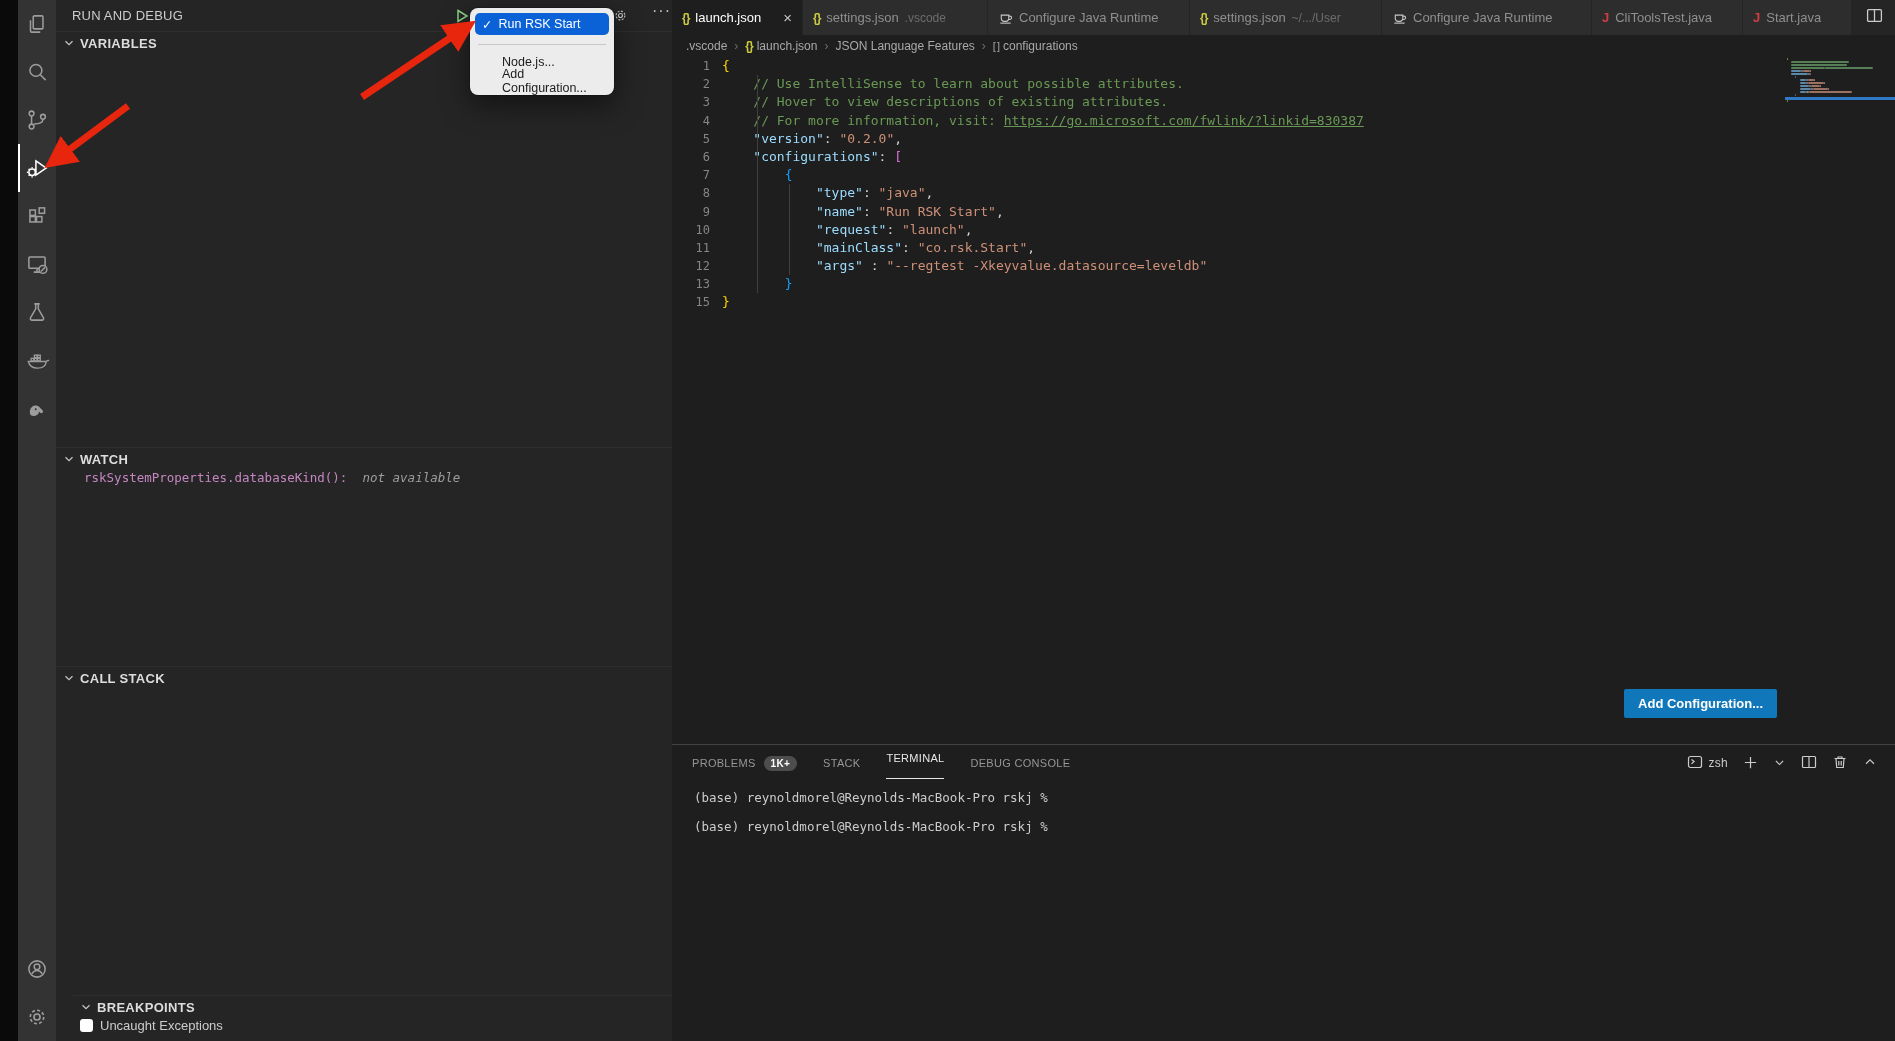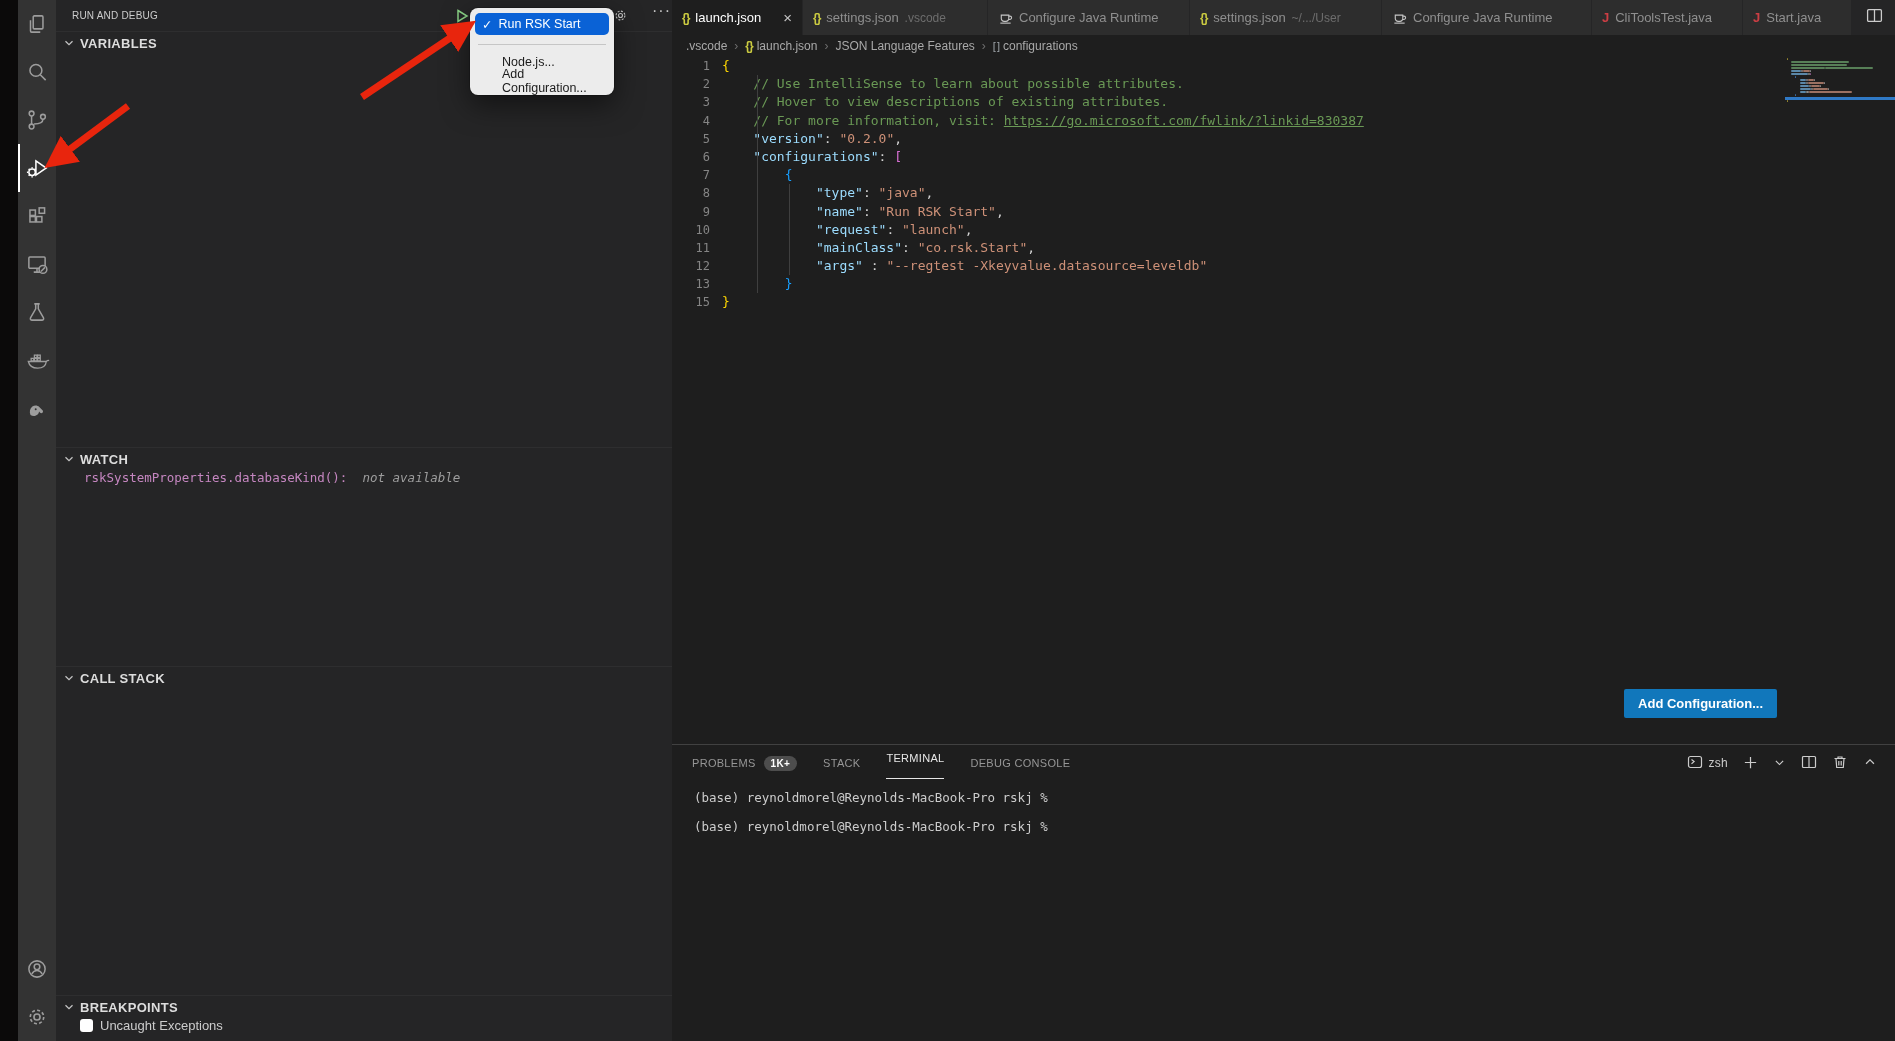--- a/index.html
+++ b/index.html
@@ -13,21 +13,21 @@
   
   .activitybar{left:18px;top:0;width:38px;height:100%;background:#333333;display:flex;flex-direction:column;align-items:stretch;}
   .ab-item{height:48px;display:flex;align-items:center;justify-content:center;color:#9d9d9d;cursor:pointer;}
   .ab-item.active{color:#ffffff;box-shadow:inset 2px 0 0 #ffffff;}
   .ab-spacer{flex:1;}
   .ab-item svg{display:block;}
 
   
   .sidebar{left:56px;top:0;width:616px;height:100%;background:#252526;}
   .sb-header{position:absolute;left:0;top:0;right:0;height:30px;display:flex;align-items:center;}
-  .sb-title{margin-left:16px;font-size:10px;color:#cccccc;letter-spacing:.2px;}
+  .sb-title{margin-left:16px;font-size:13px;color:#cccccc;letter-spacing:.2px;}
   .sb-play{position:absolute;left:397px;top:7px;}
   .sb-gear{position:absolute;left:556px;top:7px;color:#c5c5c5;}
   .sb-dots{position:absolute;left:596px;top:2px;color:#c5c5c5;font-size:16px;letter-spacing:1px;}
   .section{position:absolute;left:0;right:0;height:22px;display:flex;align-items:center;
            border-top:1px solid #2e2e2f;background:#252526;}
   .section .chev{margin:0 4px 0 6px;color:#c5c5c5;display:flex;}
   .section .slabel{font-size:13px;font-weight:700;color:#dddddd;letter-spacing:.3px;}
   .watch-row{position:absolute;left:28px;top:470px;font-family:"DejaVu Sans Mono",monospace;font-size:12.5px;}
   .watch-expr{color:#c586c0;}
   .watch-val{color:#9d9d9d;font-style:italic;}
@@ -241,21 +241,21 @@
         <span class="slabel">WATCH</span>
       </div>
       <div class="section" style="top: 666px;">
         <span class="chev">
           <svg width="14" height="14" viewBox="0 0 16 16" fill="none" stroke="currentColor" stroke-width="1.4">
             <path d="M4 6l4 4 4-4"></path>
           </svg>
         </span>
         <span class="slabel">CALL STACK</span>
       </div>
-      <div class="section" style="top: 995px;">
+      <div class="section" style="top: 995px; margin-left: 17px;">
         <span class="chev">
           <svg width="14" height="14" viewBox="0 0 16 16" fill="none" stroke="currentColor" stroke-width="1.4">
             <path d="M4 6l4 4 4-4"></path>
           </svg>
         </span>
         <span class="slabel">BREAKPOINTS</span>
       </div>
     </div>
   <div class="watch-row">
     <span class="watch-expr">rskSystemProperties.databaseKind():</span>

